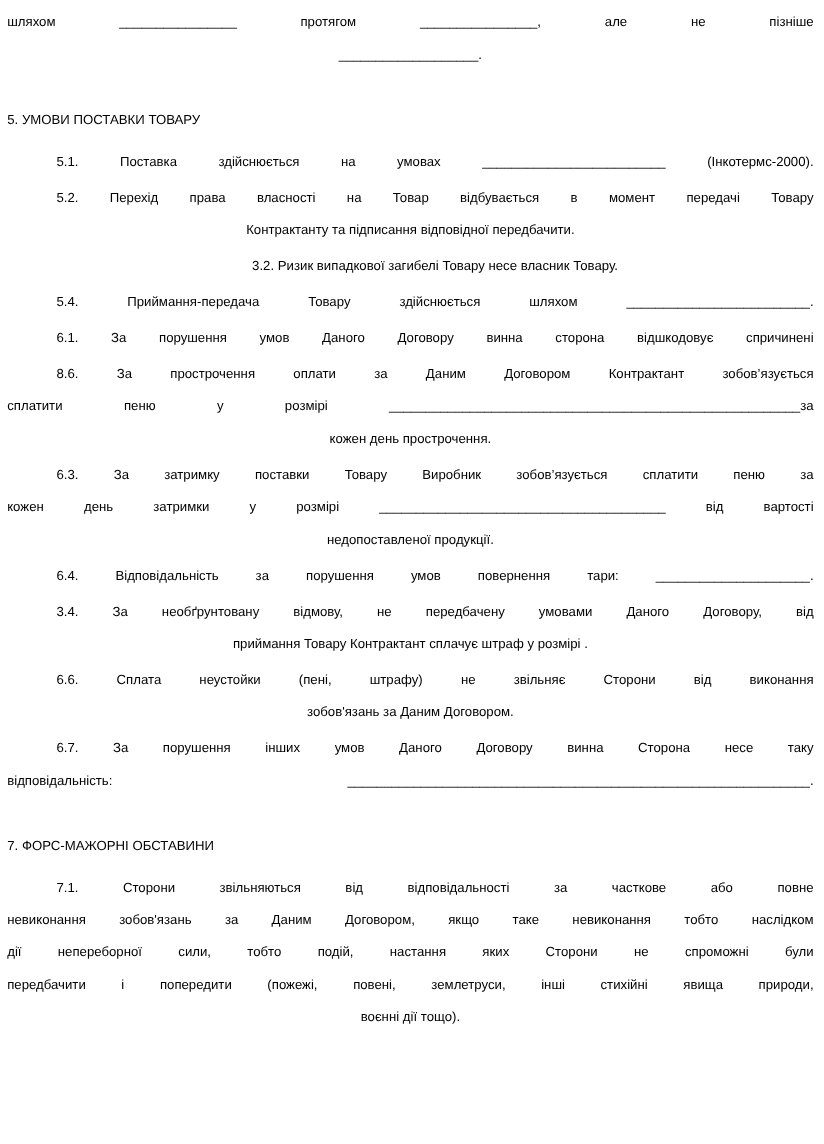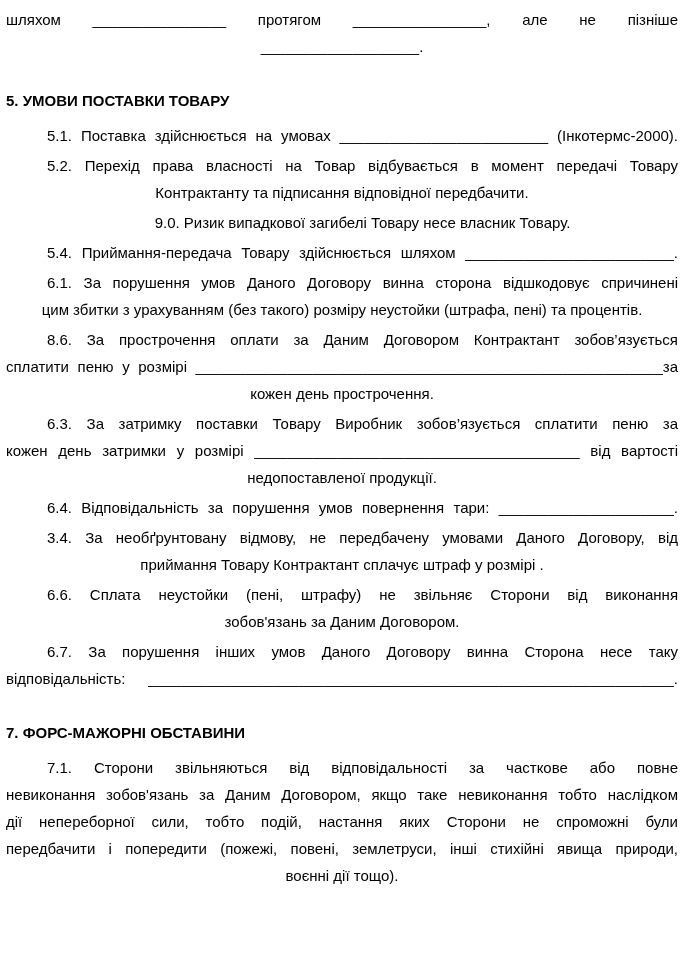--- a/index.html
+++ b/index.html
@@ -8,26 +8,26 @@
     background: #ffffff;
   }
   .page {
     position: relative;
     width: 687px;
     height: 953px;
     box-sizing: border-box;
     background: #ffffff;
     color: #000000;
     font-family: "Liberation Sans", sans-serif;
-    font-size: 15px;
+    font-size: 11px;
     padding: 6px 9px 0 6px;
     overflow: hidden;
   }
   .heading {
-    font-weight: 700;
+    font-weight: 400;
     line-height: 27px;
     margin: 27px 0 8px 0;
     white-space: nowrap;
   }
   .para {
     margin: 0 0 3px 0;
   }
   .ln {
     line-height: 27px;
     text-align: center;
@@ -52,28 +52,27 @@
       </div>
       <div class="heading">5. УМОВИ ПОСТАВКИ ТОВАРУ</div>
       <div class="para">
         <div class="ln j ind">5.1. Поставка здійснюється на умовах _________________________ (Інкотермс-2000).</div>
       </div>
       <div class="para">
         <div class="ln j ind">5.2. Перехід права власності на Товар відбувається в момент передачі Товару</div>
         <div class="ln">Контрактанту та підписання відповідної передбачити.</div>
       </div>
       <div class="para">
-        <div class="ln ind">9.0. Ризик випадкової загибелі Товару несе власник Товару.</div>
+        <div class="ln ind">3.2. Ризик випадкової загибелі Товару несе власник Товару.</div>
       </div>
       <div class="para">
         <div class="ln j ind">5.4. Приймання-передача Товару здійснюється шляхом _________________________.</div>
       </div>
       <div class="para">
         <div class="ln j ind">6.1. За порушення умов Даного Договору винна сторона відшкодовує спричинені</div>
-        <div class="ln">цим збитки з урахуванням (без такого) розміру неустойки (штрафа, пені) та процентів.</div>
       </div>
       <div class="para">
         <div class="ln j ind">8.6. За прострочення оплати за Даним Договором Контрактант зобов’язується</div>
         <div class="ln j">сплатити пеню у розмірі ________________________________________________________за</div>
         <div class="ln">кожен день прострочення.</div>
       </div>
       <div class="para">
         <div class="ln j ind">6.3. За затримку поставки Товару Виробник зобов’язується сплатити пеню за</div>
         <div class="ln j">кожен день затримки у розмірі _______________________________________ від вартості</div>
         <div class="ln">недопоставленої продукції.</div>

